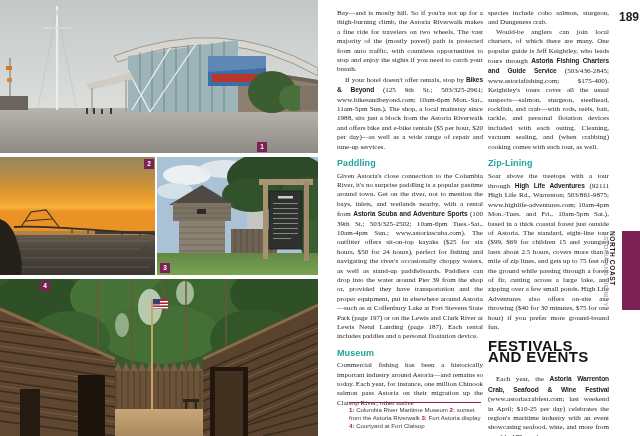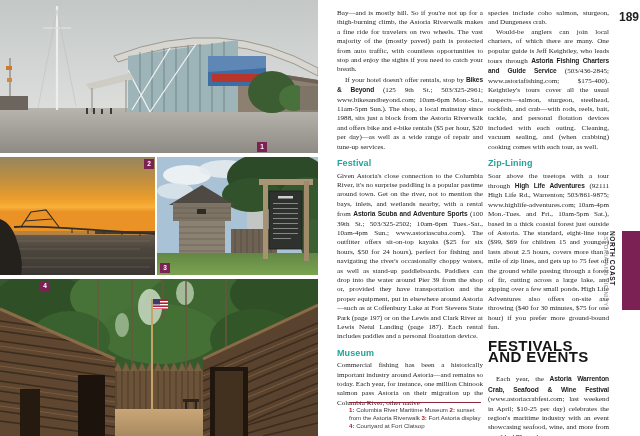--- a/index.html
+++ b/index.html
@@ -327,24 +327,24 @@
   </div>
 
   <div class="badge" id="badge1">1</div>
   <div class="badge" id="badge2">2</div>
   <div class="badge" id="badge3">3</div>
   <div class="badge" id="badge4">4</div>
 
   <div class="col" id="col1">
     <p><span>Bay—and is mostly hill. So if you're not up for a thigh-burning climb, the Astoria Riverwalk makes a fine ride for travelers on two wheels. The vast majority of the (mostly paved) path is protected from auto traffic, with countless opportunities to stop and enjoy the sights if you need to catch your breath.</span></p>
     <p class="ind"><span>If your hotel doesn't offer rentals, stop by </span><span class="bname">Bikes &amp; Beyond</span><span> (125 9th St.; 503/325-2961; www.bikesandbeyond.com; 10am-6pm Mon.-Sat., 11am-5pm Sun.). The shop, a local mainstay since 1988, sits just a block from the Astoria Riverwalk and offers bike and e-bike rentals ($5 per hour, $20 per day)—as well as a wide range of repair and tune-up services.</span></p>
-    <h3 class="teal">Festival</h3>
+    <h3 class="teal">Paddling</h3>
     <p><span>Given Astoria's close connection to the Columbia River, it's no surprise paddling is a popular pastime around town. Get on the river, not to mention the bays, inlets, and wetlands nearby, with a rental from </span><span class="bname">Astoria Scuba and Adventure Sports</span><span> (100 39th St.; 503/325-2502; 10am-6pm Tues.-Sat., 10am-4pm Sun.; www.astoriascuba.com). The outfitter offers sit-on-top kayaks ($25 for six hours, $50 for 24 hours), perfect for fishing and navigating the river's occasionally choppy waters, as well as stand-up paddleboards. Paddlers can drop into the water around Pier 39 from the shop or, provided they have transportation and the proper equipment, put in elsewhere around Astoria—such as at Coffenbury Lake at Fort Stevens State Park (page 197) or on the Lewis and Clark River at Lewis Netul Landing (page 187). Each rental includes paddles and a personal floatation device.</span></p>
     <h3 class="teal">Museum</h3>
-    <p><span>Commercial fishing has been a historically important industry around Astoria—and remains so today. Each year, for instance, one million Chinook salmon pass Astoria on their migration up the Columbia River; other native</span></p>
+    <p><span>Commercial fishing has been a historically important industry around Astoria—and remains so today. Each year, for instance, one million Chinook salmon pass Astoria on their migration up the Clatsop River; other native</span></p>
   </div>
 
   <div id="caption"><span class="num">1: </span><span>Columbia River Maritime Museum </span><span class="num">2: </span><span>sunset from the Astoria Riverwalk </span><span class="num">3: </span><span>Fort Astoria display </span><span class="num">4: </span><span>Courtyard at Fort Clatsop</span></div>
 
   <div class="col" id="col2">
     <p><span>species include coho salmon, sturgeon, and Dungeness crab.</span></p>
     <p class="ind"><span>Would-be anglers can join local charters, of which there are many. One popular guide is Jeff Keightley, who leads tours through </span><span class="bname">Astoria Fishing Charters and Guide Service</span><span> (503/436-2845; www.astoriafishing.com; $175-400). Keightley's tours cover all the usual suspects—salmon, sturgeon, steelhead, rockfish, and crab—with rods, reels, bait, tackle, and personal flotation devices included with each outing. Cleaning, vacuum sealing, and (when crabbing) cooking comes with each tour, as well.</span></p>
     <h3 class="teal">Zip-Lining</h3>
     <p><span>Soar above the treetops with a tour through </span><span class="bname">High Life Adventures</span><span> (92111 High Life Rd., Warrenton; 503/861-9875; www.highlife-adventures.com; 10am-4pm Mon.-Tues. and Fri., 10am-5pm Sat.), based in a thick coastal forest just outside of Astoria. The standard, eight-line tour ($99, $69 for children 15 and younger) lasts about 2.5 hours, covers more than a mile of zip lines, and gets up to 75 feet off the ground while passing through a forest of fir, cutting across a large lake, and zipping over a few small ponds. High Life Adventures also offers on-site axe throwing ($40 for 30 minutes, $75 for one hour) if you prefer more ground-bound fun.</span></p>
     <h2 class="big">FESTIVALS AND EVENTS</h2>

